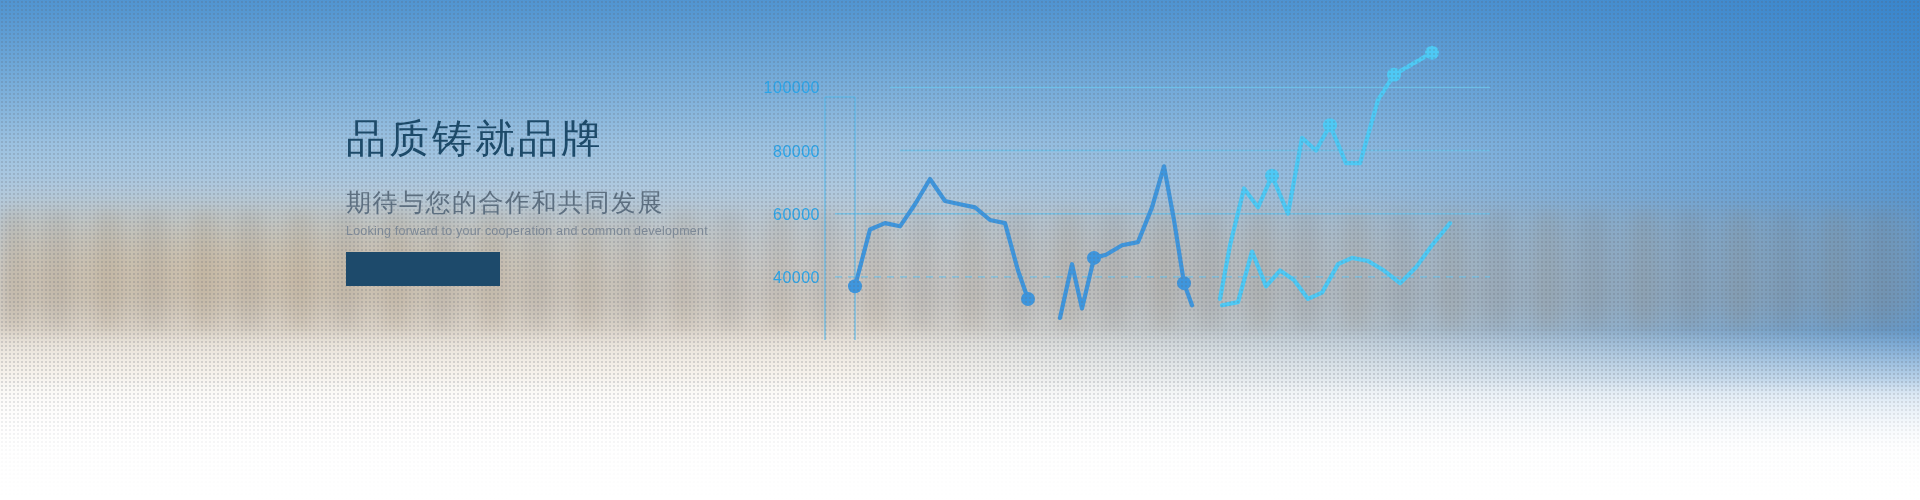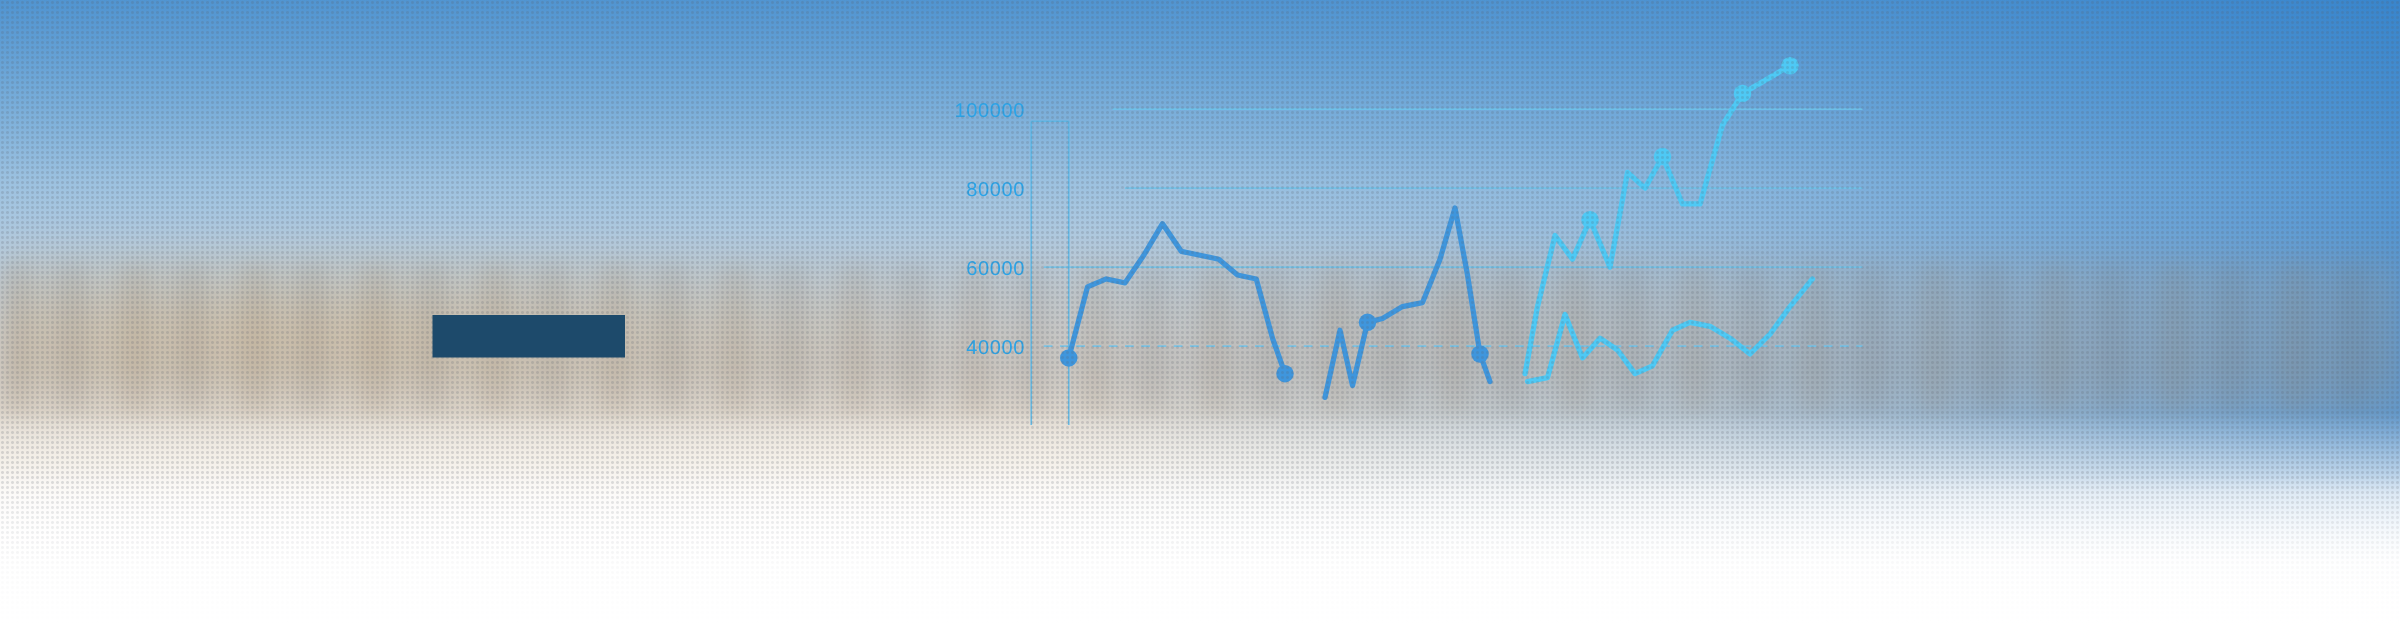--- a/index.html
+++ b/index.html
@@ -133,15 +133,20 @@
           <circle cx="570" cy="125.26315789473685" r="7" fill="#4ec9f5"></circle>
           <circle cx="634" cy="74.73684210526318" r="7" fill="#4ec9f5"></circle>
           <circle cx="672" cy="52.63157894736844" r="7" fill="#4ec9f5"></circle>
         </g>
     </svg>
   </div>
 
   <div class="dots"></div>
   <div class="dots-fade"></div>
 
+  <div class="copy">
+    <h1 class="headline">品质铸就品牌</h1>
+    <div class="subhead">期待与您的合作和共同发展</div>
+    <div class="subhead-en">Looking forward to your cooperation and common development</div>
+  </div>
   <button class="cta"></button>
 
 </div>
 
 </body></html>

